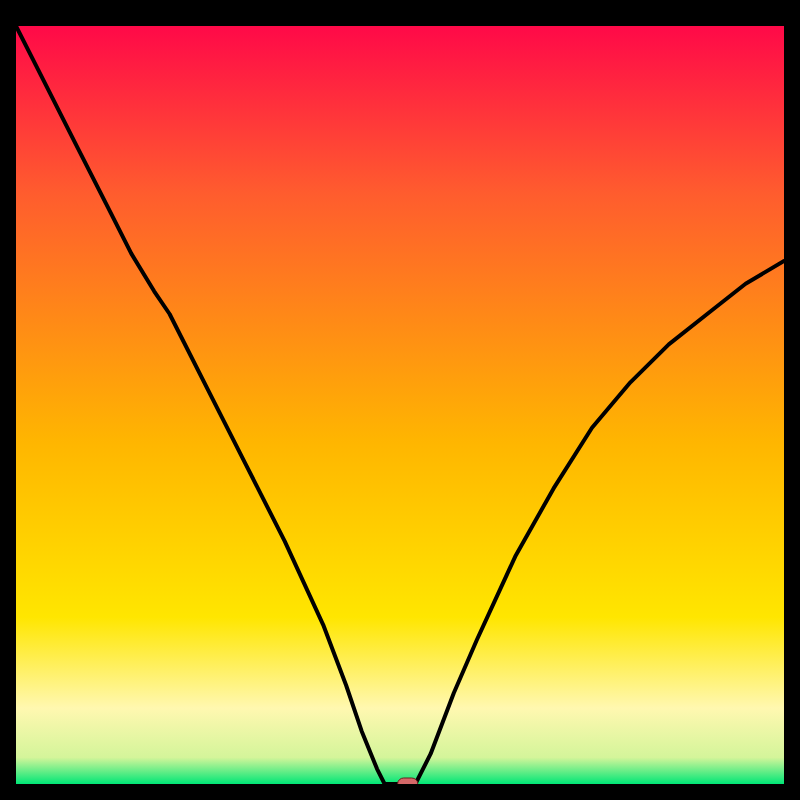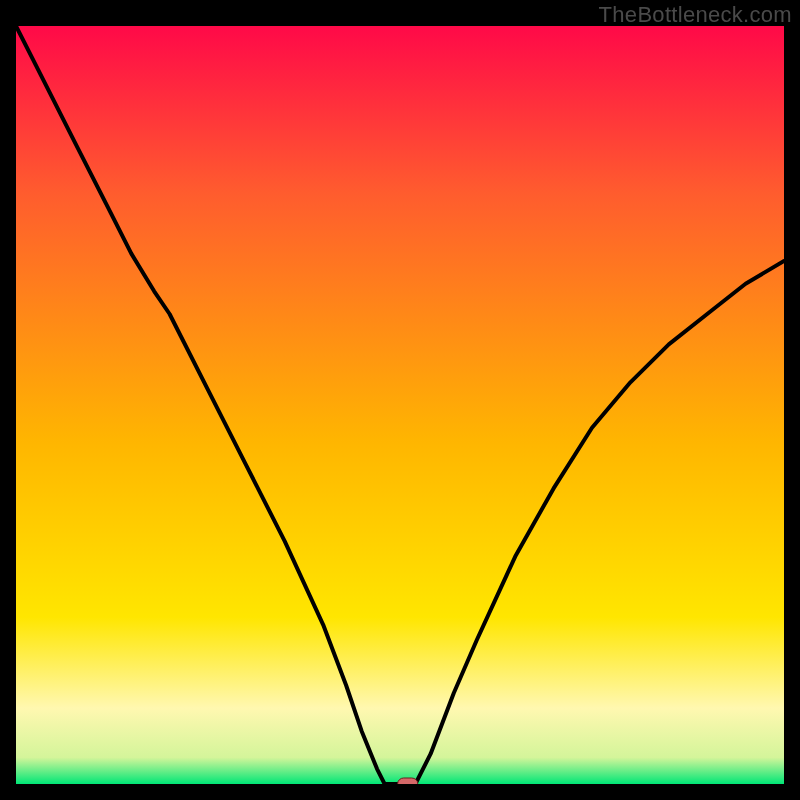--- a/index.html
+++ b/index.html
@@ -36,21 +36,20 @@
     overflow: hidden;
   }
   .plot-area svg {
     display: block;
   }
 </style>
 </head>
 <body>
 
 <div class="container">
-  <div class="watermark">TheBottleneck.com</div>
 
   <div class="plot-area">
     <svg id="chart-svg" width="768" height="758" viewBox="0 0 768 758" preserveAspectRatio="none">
       <defs>
         <linearGradient id="bg-grad" x1="0" y1="0" x2="0" y2="1">
             <stop offset="0%" stop-color="#ff0948"></stop>
             <stop offset="22%" stop-color="#ff5c2e"></stop>
             <stop offset="55.00000000000001%" stop-color="#ffb600"></stop>
             <stop offset="78%" stop-color="#ffe600"></stop>
             <stop offset="90%" stop-color="#fff8b0"></stop>

